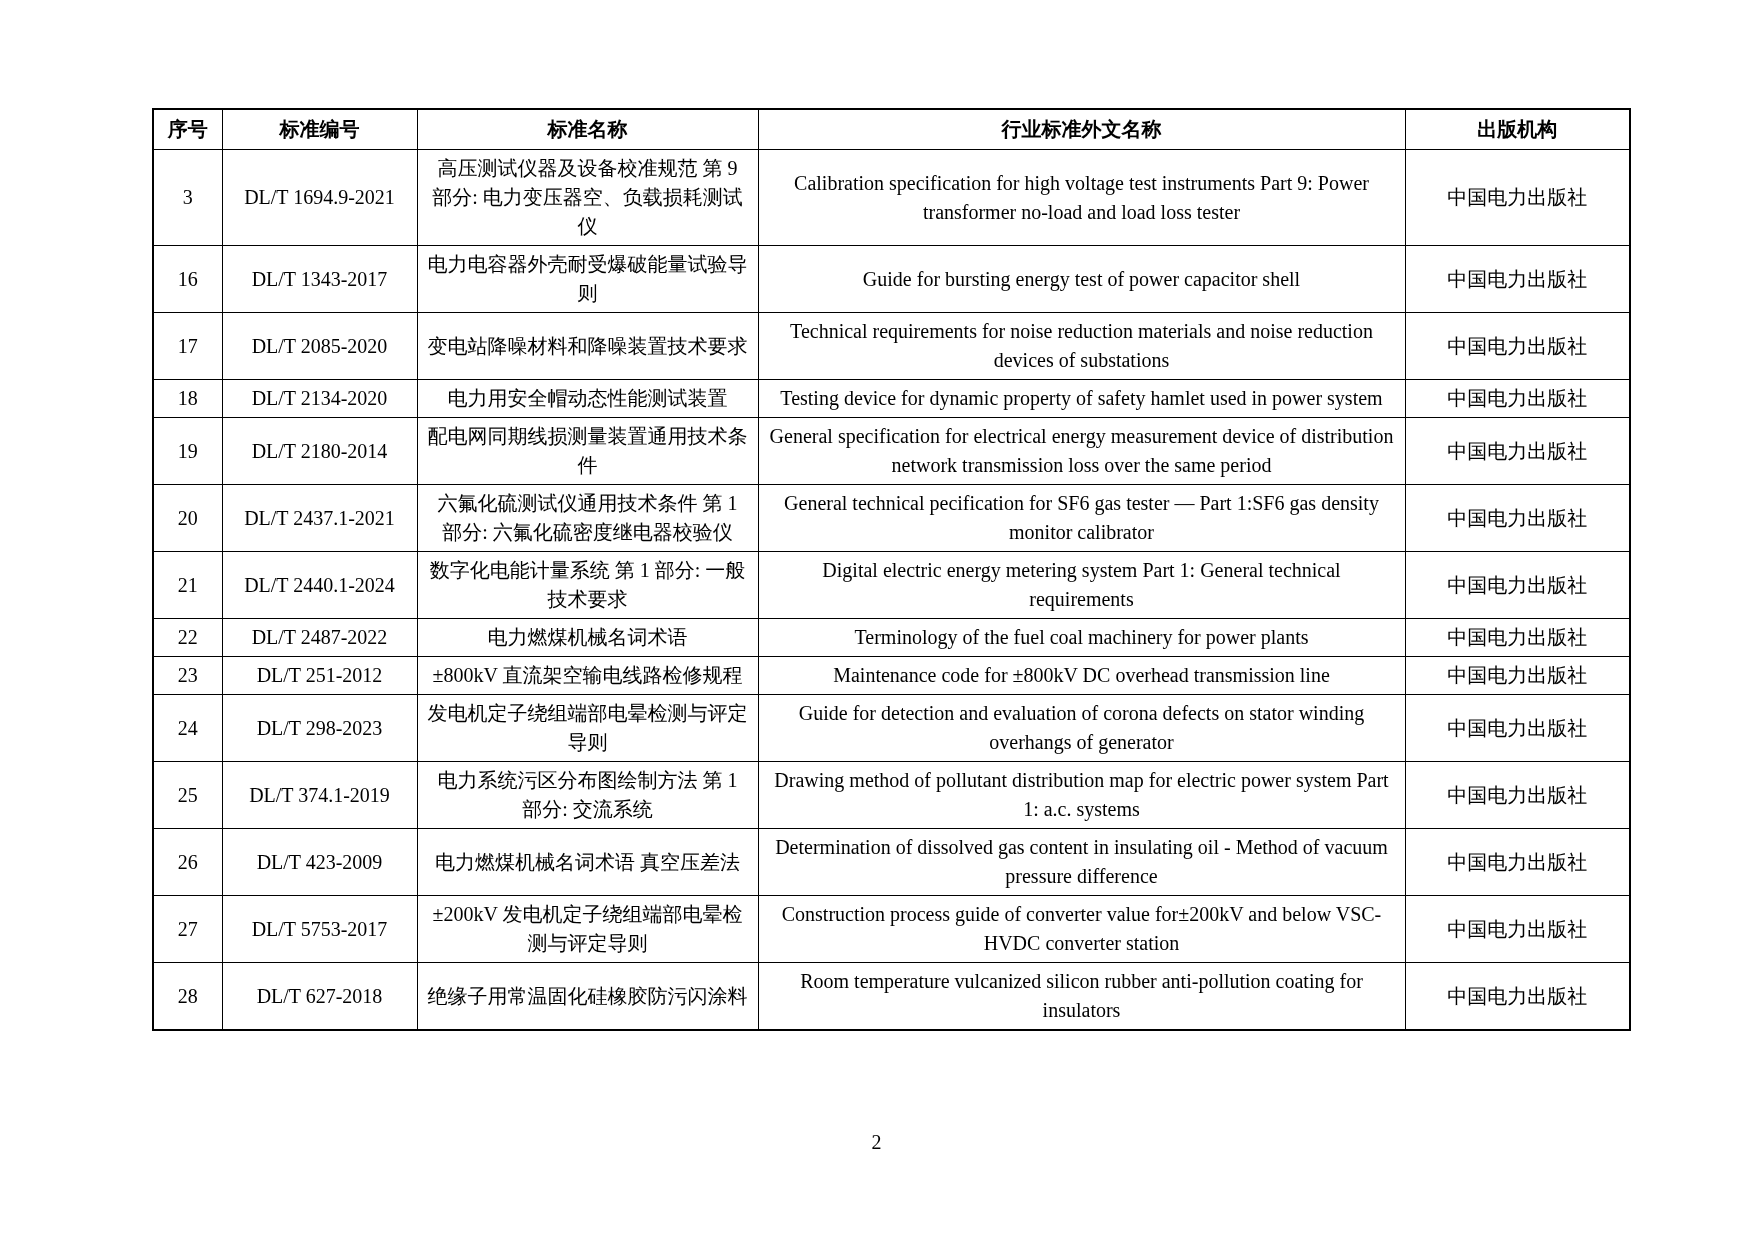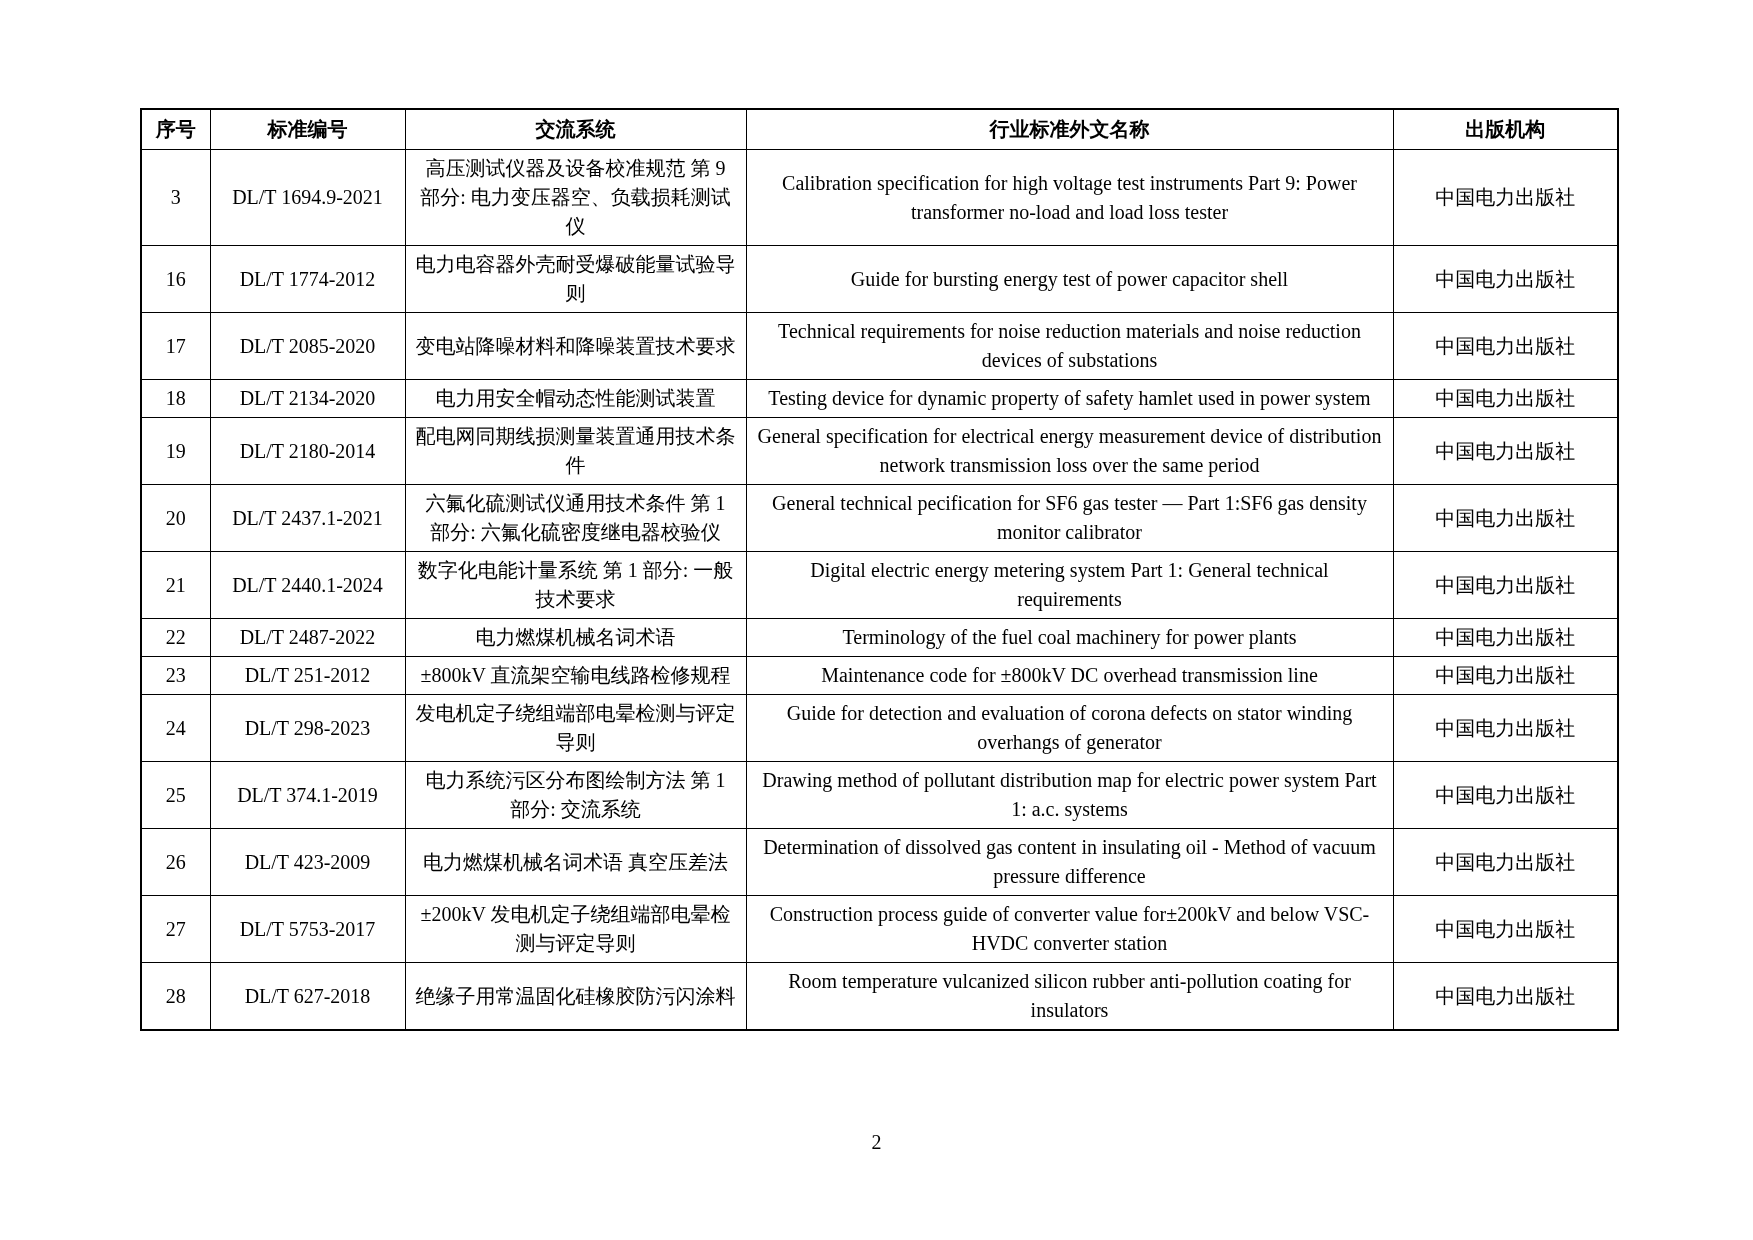--- a/index.html
+++ b/index.html
@@ -11,21 +11,21 @@
     position: relative;
     width: 1753px;
     height: 1240px;
     background: #ffffff;
     font-family: "Liberation Serif", serif;
     color: #000000;
     overflow: hidden;
   }
   table.standards {
     position: absolute;
-    left: 140px;
+    left: 152px;
     top: 108px;
     width: 1477px;
     border-collapse: collapse;
     table-layout: fixed;
     border: 2px solid #000000;
   }
   table.standards th,
   table.standards td {
     border: 1px solid #000000;
     vertical-align: middle;
@@ -64,36 +64,36 @@
       <col class="c0">
       <col class="c1">
       <col class="c2">
       <col class="c3">
       <col class="c4">
     </colgroup>
     <thead>
       <tr>
         <th>序号</th>
         <th>标准编号</th>
-        <th>交流系统</th>
+        <th>标准名称</th>
         <th>行业标准外文名称</th>
         <th>出版机构</th>
       </tr>
     </thead>
     <tbody>
     <tr>
           <td>3</td>
           <td>DL/T 1694.9-2021</td>
           <td>高压测试仪器及设备校准规范 第 9 部分: 电力变压器空、负载损耗测试仪</td>
           <td>Calibration specification for high voltage test instruments Part 9: Power transformer no-load and load loss tester</td>
           <td>中国电力出版社</td>
         </tr>
         <tr>
           <td>16</td>
-          <td>DL/T 1774-2012</td>
+          <td>DL/T 1343-2017</td>
           <td>电力电容器外壳耐受爆破能量试验导则</td>
           <td>Guide for bursting energy test of power capacitor shell</td>
           <td>中国电力出版社</td>
         </tr>
         <tr>
           <td>17</td>
           <td>DL/T 2085-2020</td>
           <td>变电站降噪材料和降噪装置技术要求</td>
           <td>Technical requirements for noise reduction materials and noise reduction devices of substations</td>
           <td>中国电力出版社</td>

